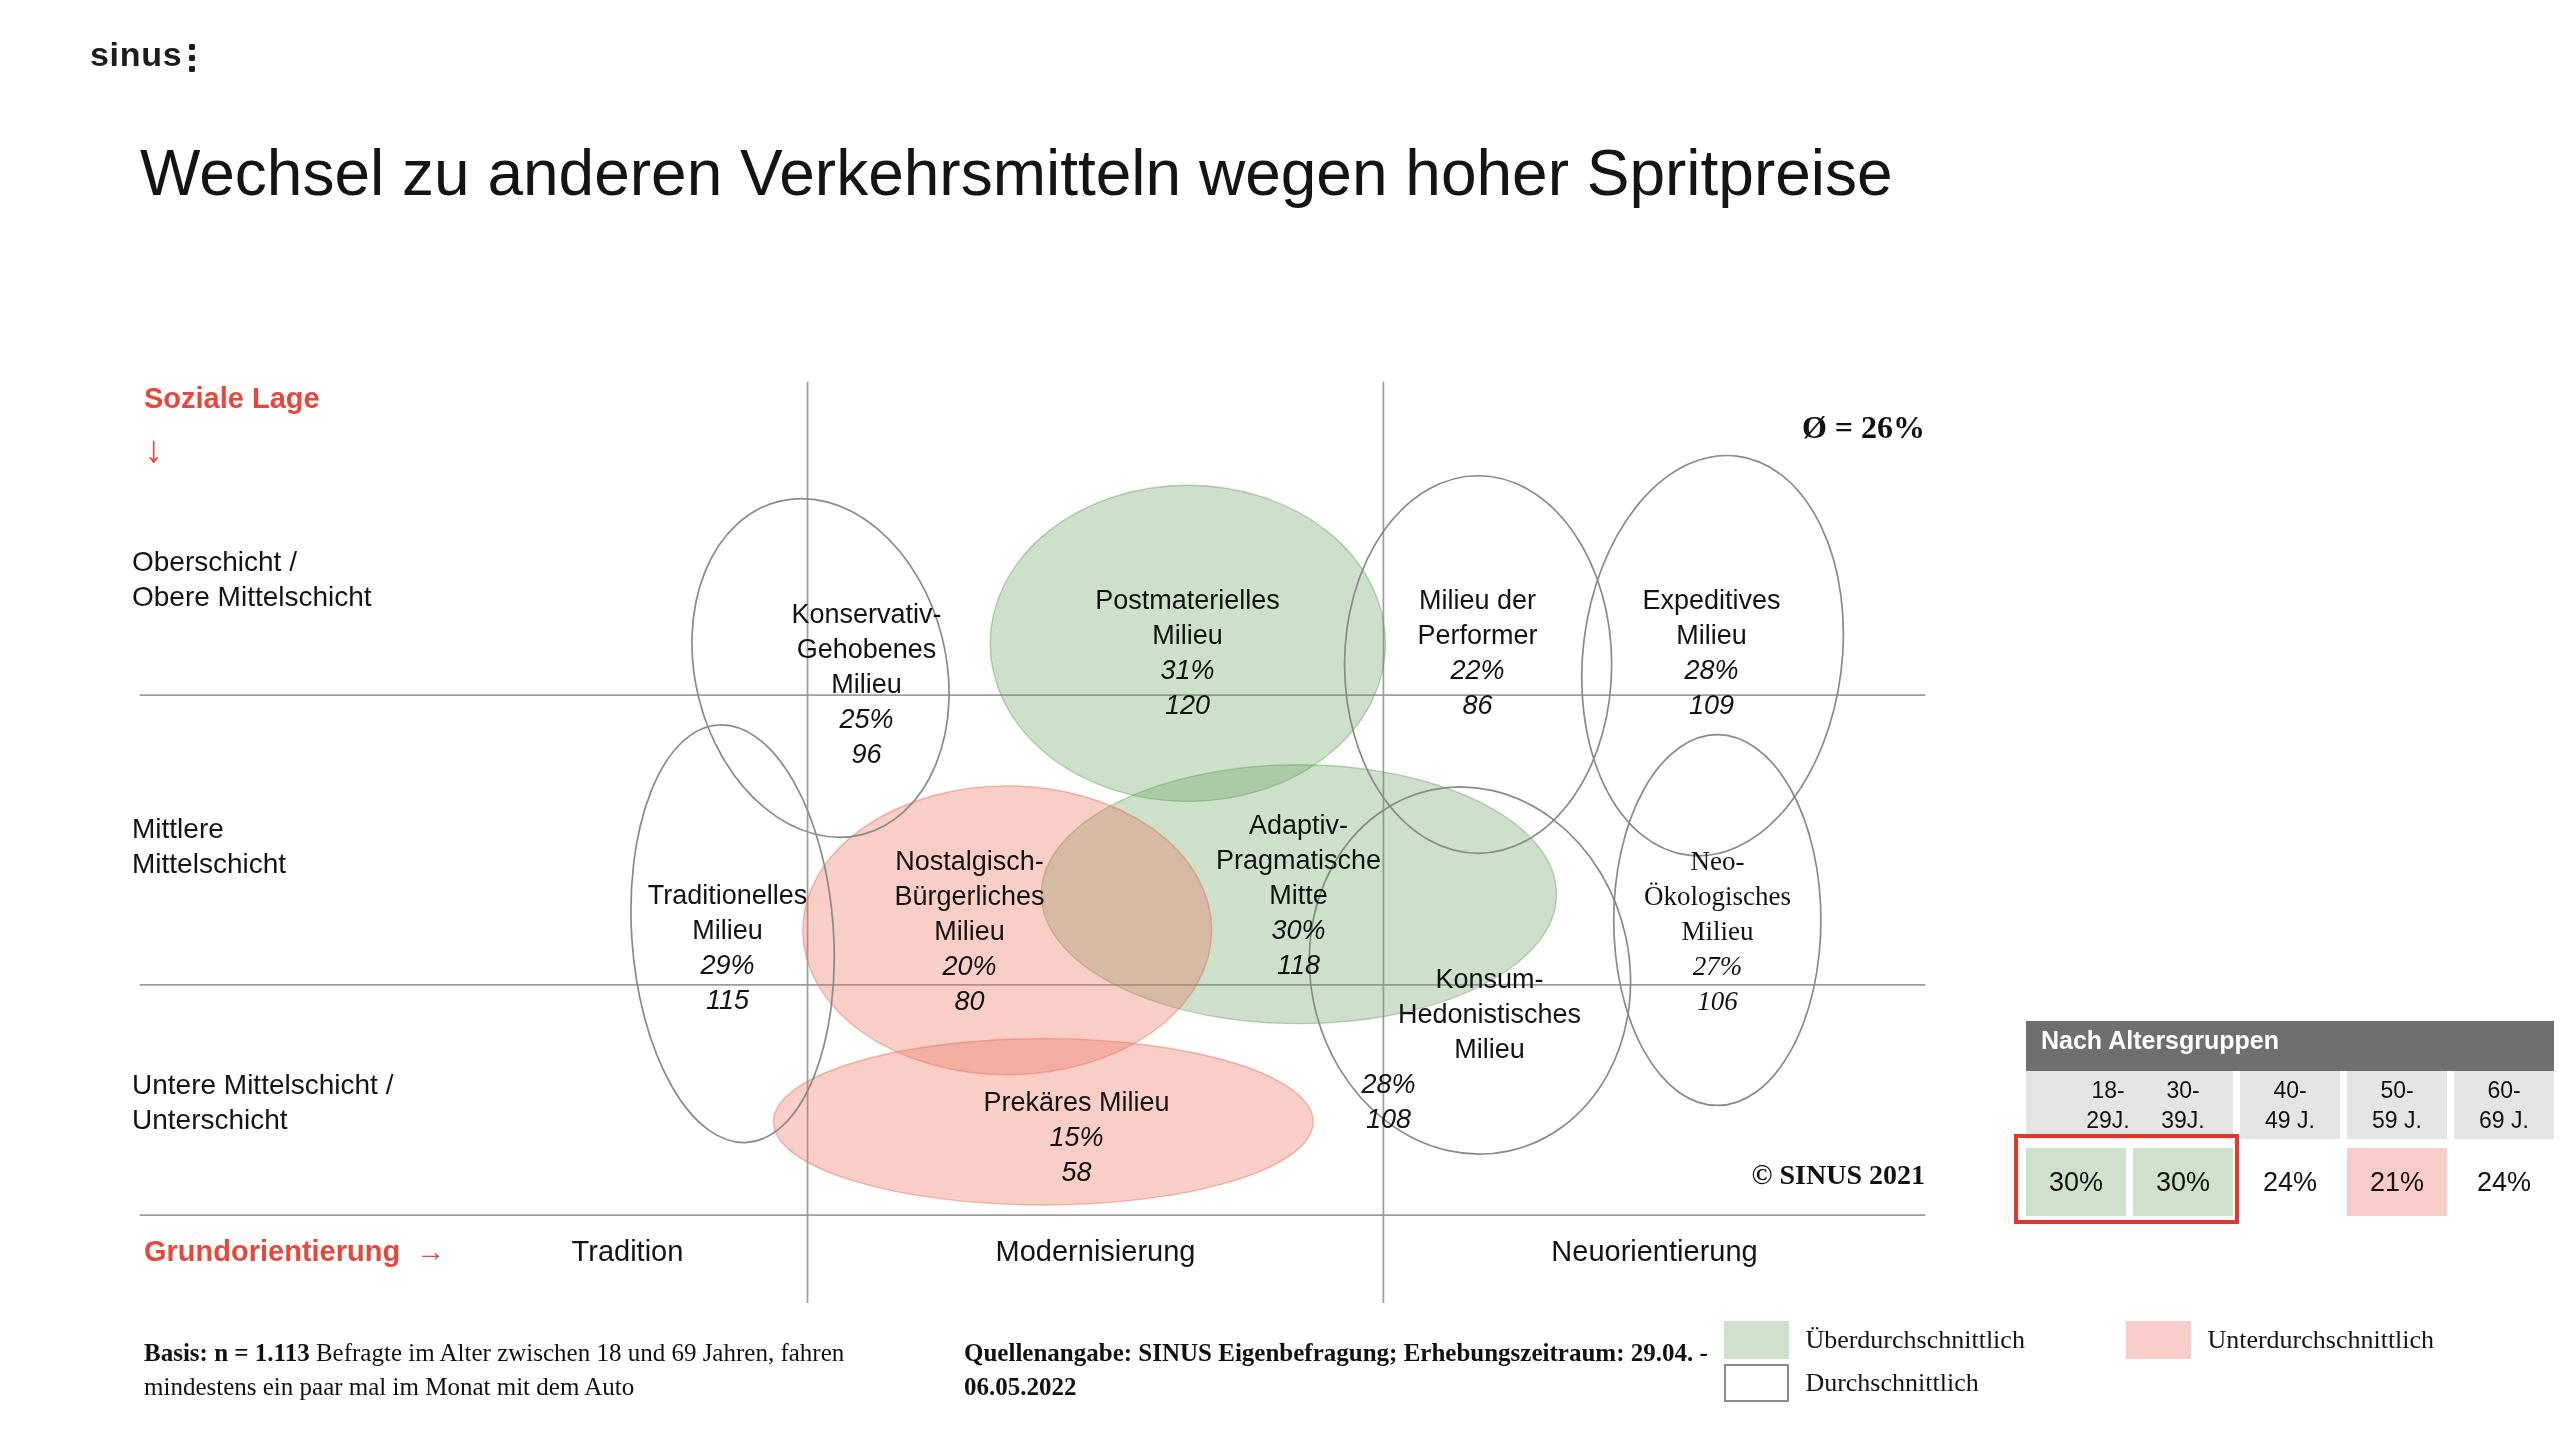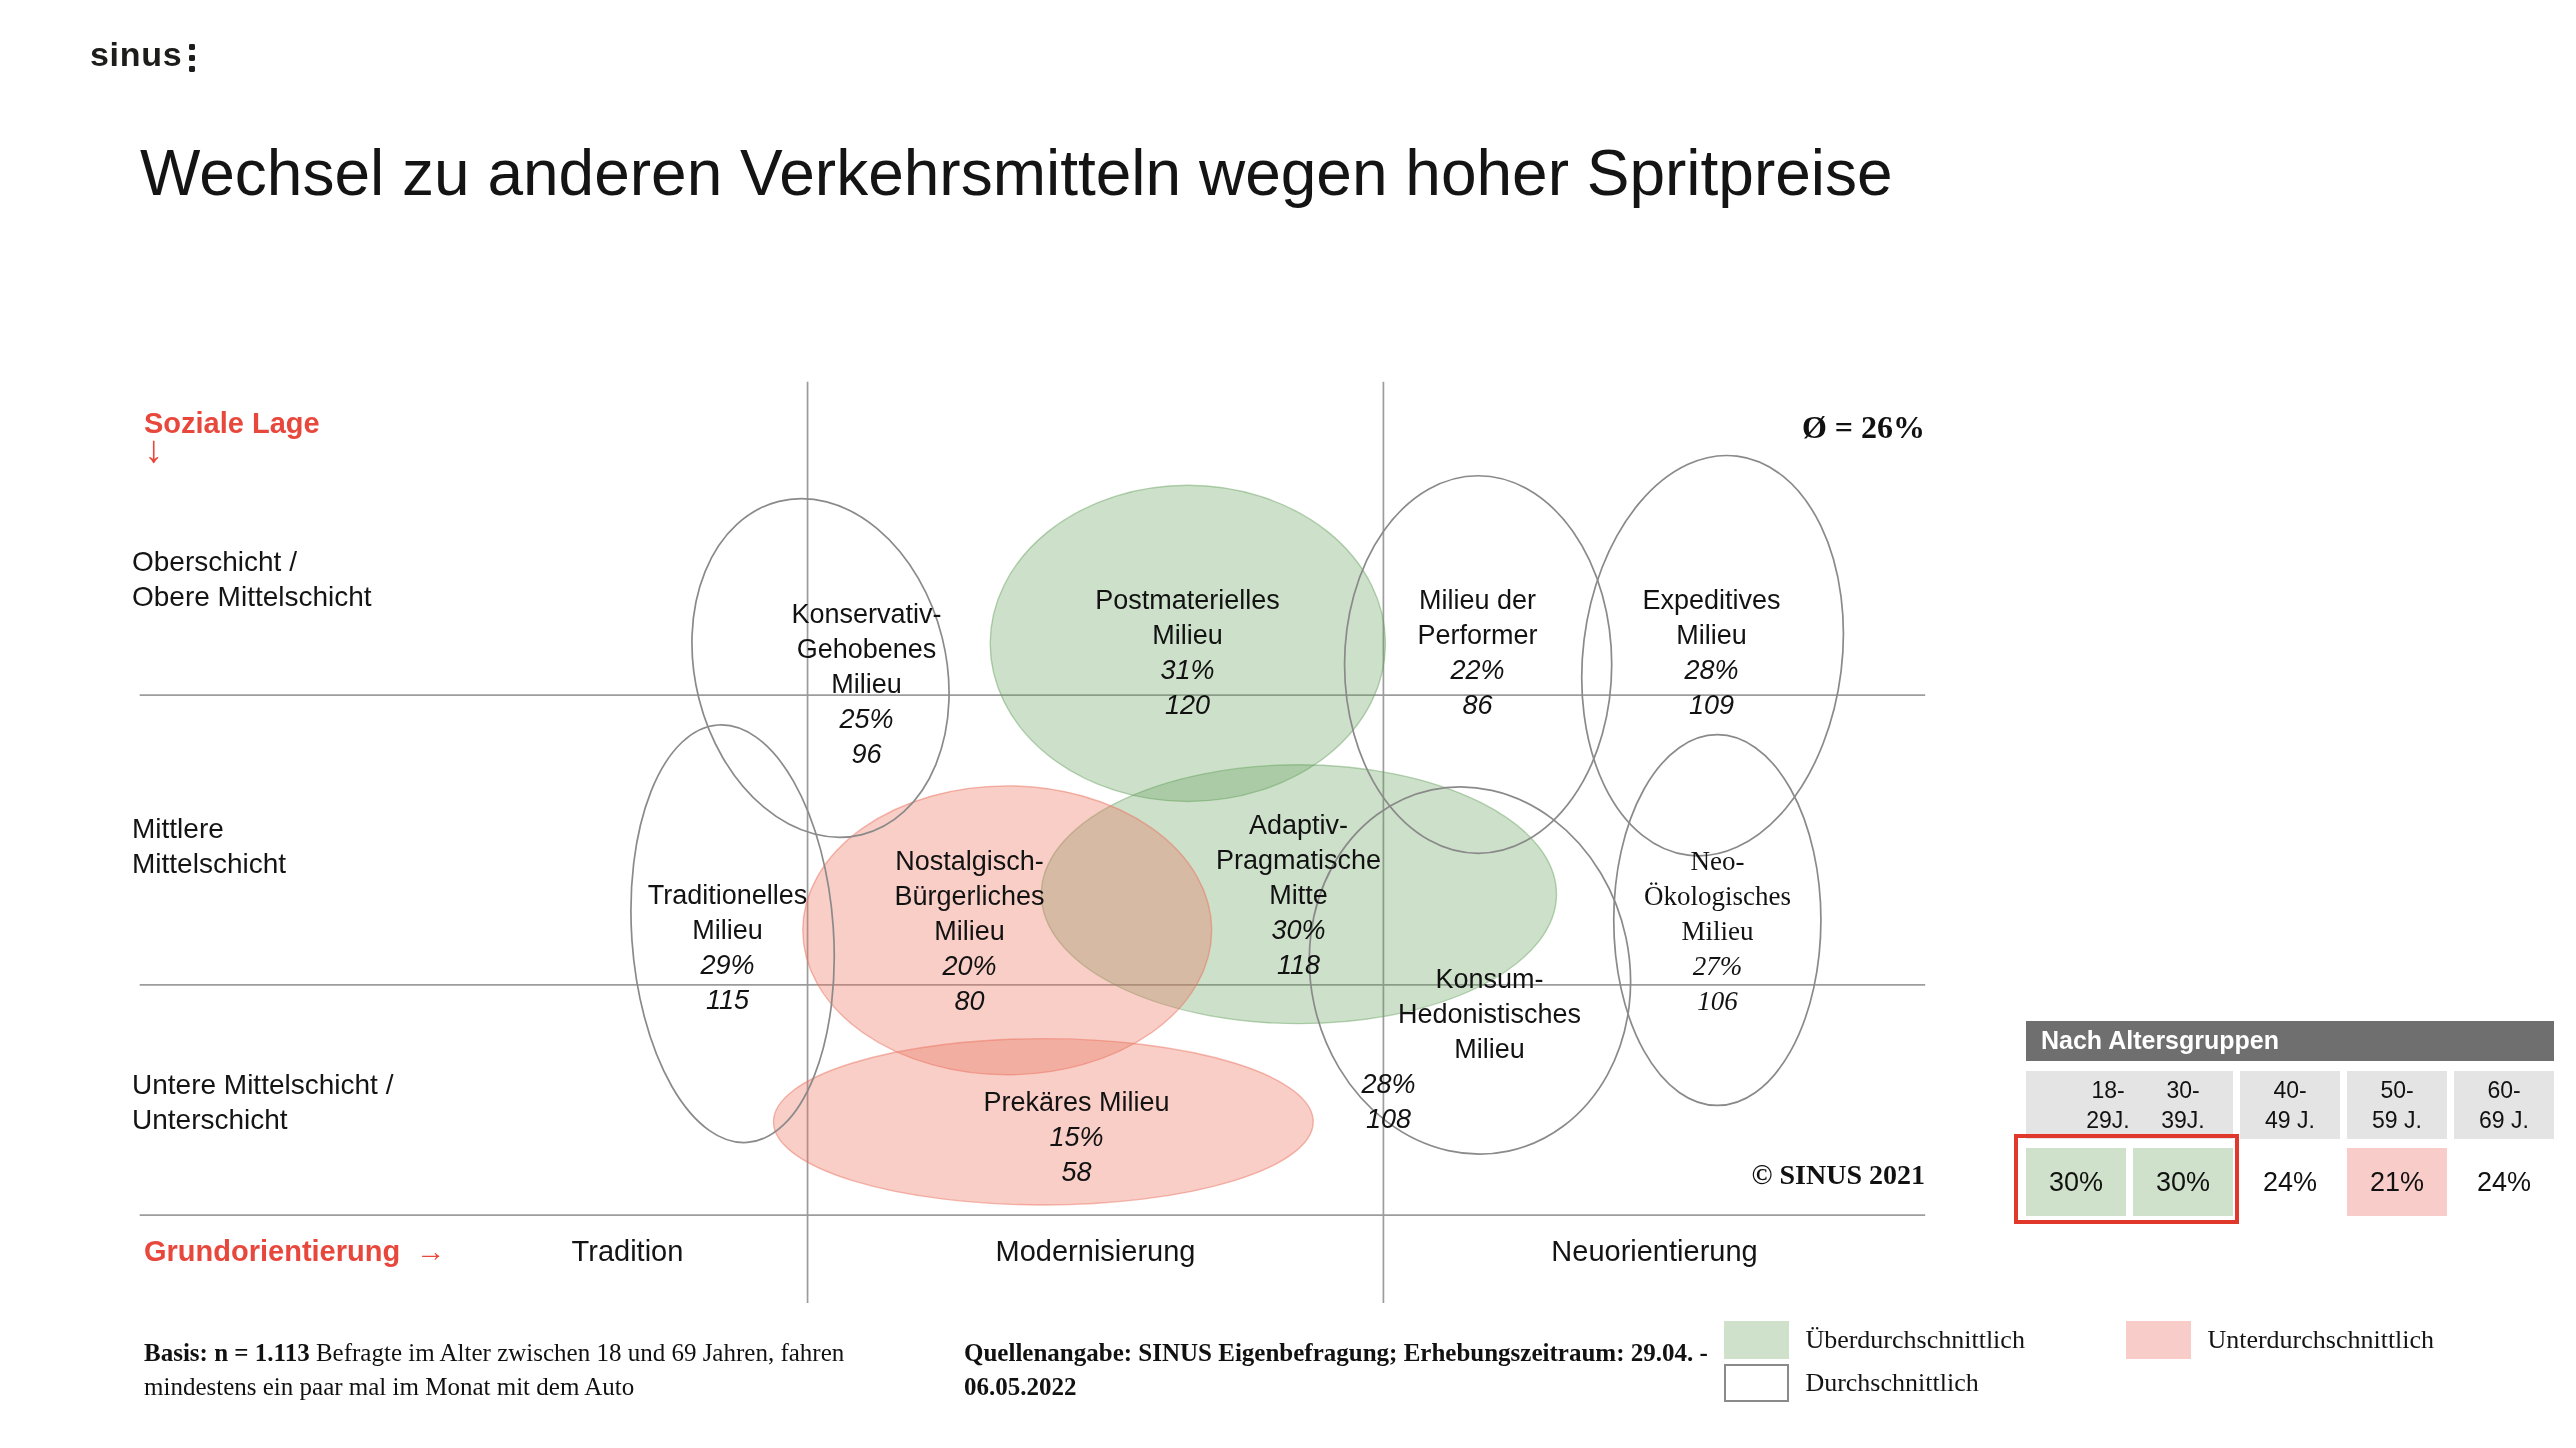--- a/index.html
+++ b/index.html
@@ -13,37 +13,37 @@
   .right{text-align:right;}
 
   
   .logo{left:90px;top:35px;display:flex;align-items:center;gap:6.8px;}
   .logo-text{font-size:34px;font-weight:700;letter-spacing:0.7px;color:#1d1d1b;}
   .logo-dots{display:flex;flex-direction:column;gap:4.8px;margin-top:6.8px;}
   .logo-dots i{width:6.1px;height:6.1px;background:#1d1d1b;border-radius:1.4px;display:block;}
 
   .title{left:140px;top:136px;width:2317px;font-size:64px;letter-spacing:0px;color:#141414;}
 
-  .soziale{left:144px;top:382px;font-size:29px;font-weight:700;margin-top:25px;}
+  .soziale{left:144px;top:382px;font-size:29px;font-weight:700;}
   .arrow-down{left:144px;top:428px;font-size:38px;font-weight:700;}
   .avg{left:1622px;top:409px;width:303px;font-size:32px;font-weight:700;}
 
   .rowlabel{left:132px;width:423px;font-size:28px;line-height:35px;color:#141414;}
   .grund{left:144px;top:1235px;font-size:29px;font-weight:700;}
   .xlabel{top:1235px;width:409px;font-size:29px;color:#141414;}
 
   .milieu-label{width:327px;font-size:27px;line-height:35px;color:#121212;}
   .mline{display:block;}
   .ital{font-style:italic;}
   .shifted{transform:translateX(-101px);}
 
   .copyright{left:1584px;top:1159px;width:341px;font-size:28px;font-weight:700;}
 
   
-  .tbl-header{left:2026px;top:1021px;width:528px;height:40px;background:#6f6f6f;color:#fff;
+  .tbl-header{left:2026px;top:1021px;width:528px;height:50px;background:#6f6f6f;color:#fff;
               font-size:25px;font-weight:700;line-height:39px;padding-left:15px;box-sizing:border-box;}
   .tbl-colcell{top:1071px;width:100px;height:68px;background:#e4e4e4;font-size:23px;line-height:30px;
                display:flex;flex-direction:column;justify-content:center;}
   .tbl-valcell{top:1148px;width:100px;height:68px;font-size:27px;line-height:68px;}
   .tone-above{background:#cfe1cb;}
   .tone-below{background:#f8cdc9;}
   .tone-average{background:#ffffff;}
   .highlight-rect{left:2014px;top:1134px;width:225px;height:90px;border:4.1px solid #e0392b;box-sizing:border-box;}
 
   

